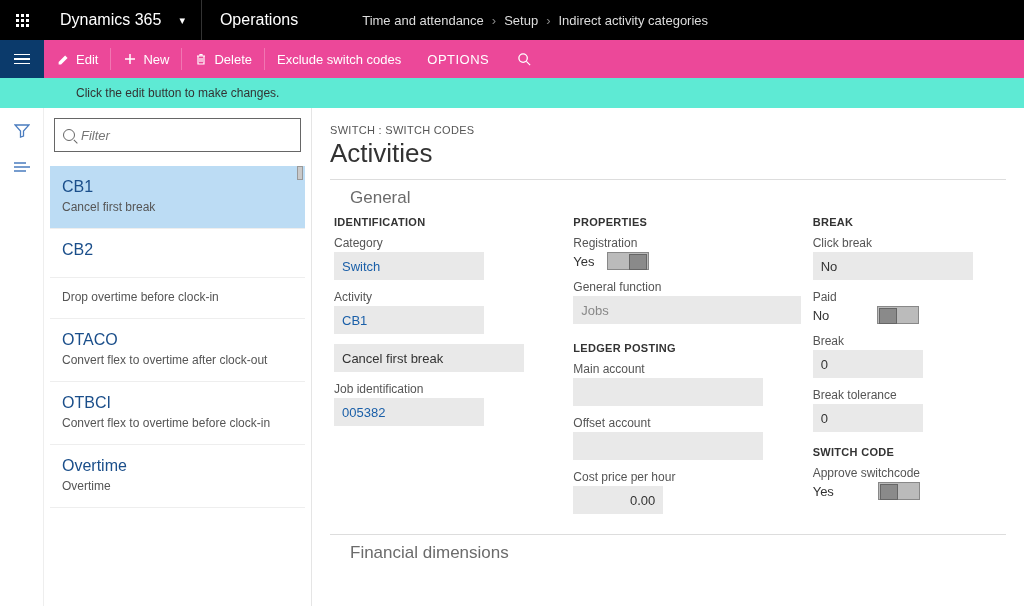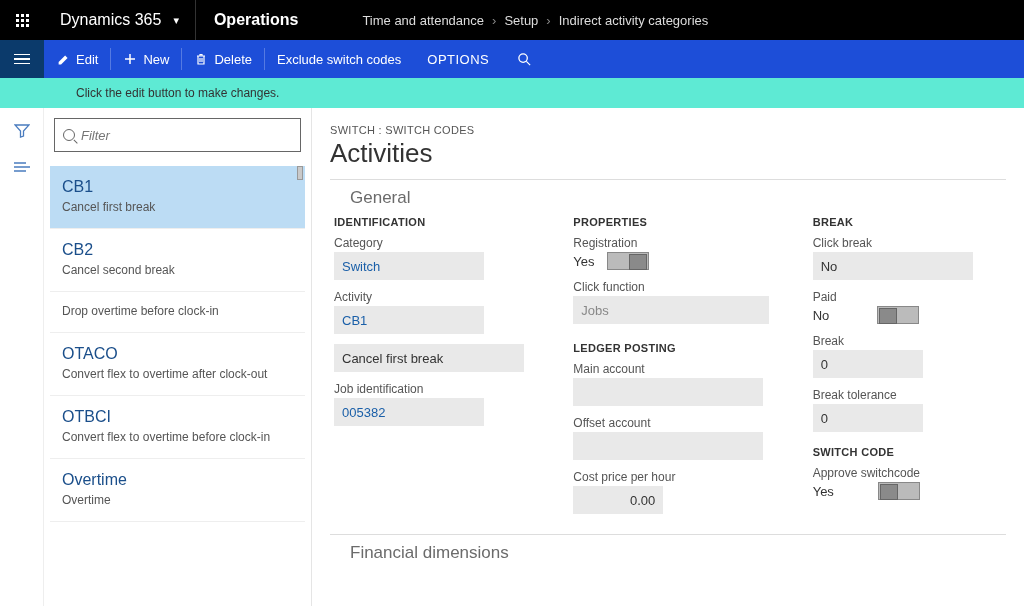--- a/index.html
+++ b/index.html
@@ -3,29 +3,29 @@
 <meta charset="utf-8">
 <style>
   * { box-sizing: border-box; margin: 0; padding: 0; font-family: "Segoe UI", Arial, sans-serif; }
   body { width: 1024px; height: 606px; overflow: hidden; background: #fff; font-size: 13px; color: #333; }
 
   
   .topbar { display: flex; align-items: stretch; background: #000; color: #fff; height: 40px; }
   .waffle { width: 44px; display:flex; align-items:center; justify-content:center; cursor:pointer; }
   .waffle-grid { display:grid; grid-template-columns:repeat(3,3px); grid-gap:2px; }
   .waffle-grid span { width:3px; height:3px; background:#fff; }
-  .brand { display:flex; align-items:center; padding:0 16px; font-size:16px; gap:12px; }
+  .brand { display:flex; align-items:center; padding:0 16px; font-size:16px; gap:18px; }
   .chev { font-size:11px; }
   .divider-v { width:1px; background:#333; margin:0; }
-  .module { display:flex; align-items:center; padding:0 18px; font-size:16px;font-weight:bold; }
+  .module { display:flex; align-items:center; padding:0 18px; font-size:16px; }
   .breadcrumb { display:flex; align-items:center; gap:8px; padding:0 16px; font-size:13px; color:#ddd; margin-left:30px;}
   .breadcrumb .sep { color:#888; }
 
   
-  .cmdrow { display:flex; background:#1d4ed8; color:#fff; height:38px; align-items:stretch; }
+  .cmdrow { display:flex; background:#ec4899; color:#fff; height:38px; align-items:stretch; }
   .hamb { width:44px; display:flex; align-items:center; justify-content:center; background:#0b3a6b; cursor:pointer; }
   .hamb-lines { display:flex; flex-direction:column; gap:3px; }
   .hamb-lines span { width:16px; height:1.5px; background:#fff; }
   .cmd { display:flex; align-items:center; padding:0 12px; gap:6px; cursor:pointer; font-size:13px; }
   .cmd .ico { width:14px; height:14px; display:flex; align-items:center; justify-content:center; }
   .cmd-sep { width:1px; background:rgba(255,255,255,0.25); margin:8px 0; }
   .opts { padding:0 14px; letter-spacing:0.5px; display:flex; align-items:center; }
   .search-ico { padding:0 14px; display:flex; align-items:center; cursor:pointer; }
 
   
@@ -181,21 +181,20 @@
     </div>
     <div class="listwrap">
       <div class="scroll-ind"></div>
       <div class="list">
         <div class="item selected">
           <div class="code">CB1</div>
           <div class="desc">Cancel first break</div>
         </div>
         <div class="item">
           <div class="code">CB2</div>
-          <div class="desc">Cancel second break</div>
         </div>
         <div class="item">
           <div class="desc">Drop overtime before clock-in</div>
         </div>
         <div class="item">
           <div class="code">OTACO</div>
           <div class="desc">Convert flex to overtime after clock-out</div>
         </div>
         <div class="item">
           <div class="code">OTBCI</div>
@@ -247,22 +246,22 @@
       <div class="col">
         <div class="grouplbl">PROPERTIES</div>
         <div class="fld">
           <div class="fld-l">Registration</div>
           <div class="toggle-row">
             <span>Yes</span>
             <div class="toggle on"></div>
           </div>
         </div>
         <div class="fld">
-          <div class="fld-l">Click function</div>
-          <div class="inp ro" style="width:196px">
+          <div class="fld-l">General function</div>
+          <div class="inp ro" style="width:228px">
               <span>Jobs</span>
             </div>
         </div>
         <div class="grouplbl" style="margin-top:18px">LEDGER POSTING</div>
         <div class="fld">
           <div class="fld-l">Main account</div>
           <div class="inp" style="width:190px">
               <span></span>
             </div>
         </div>

